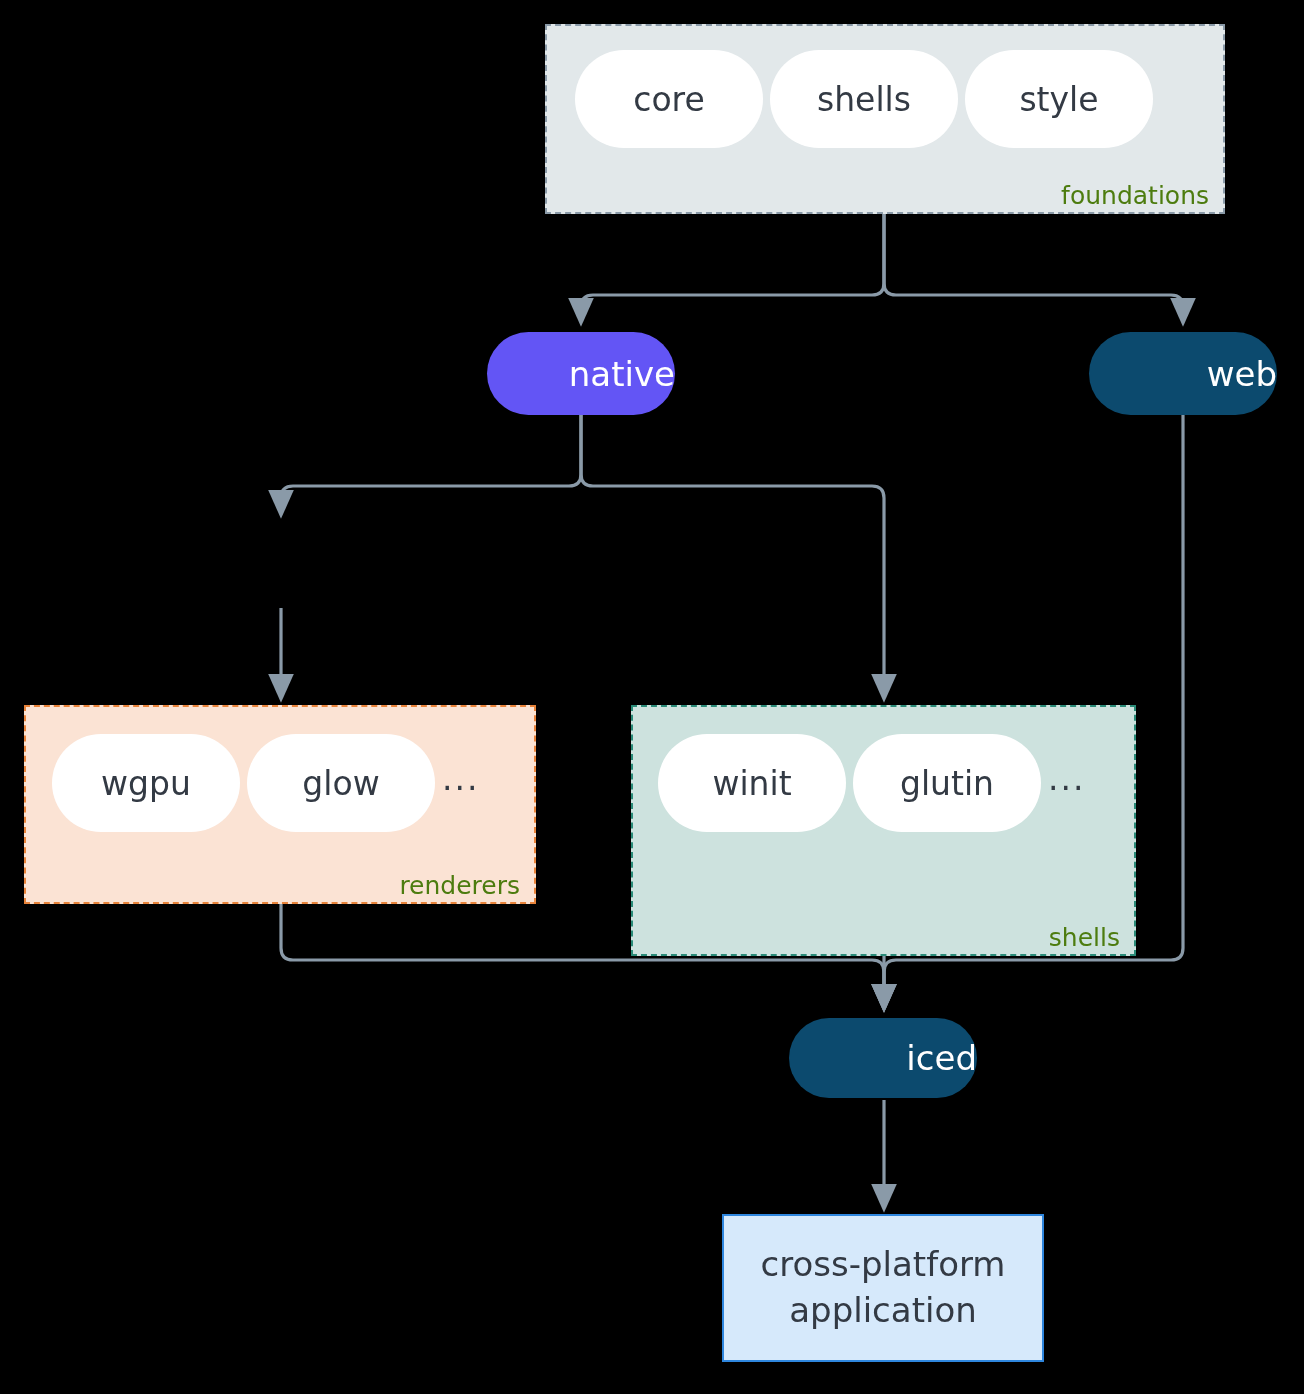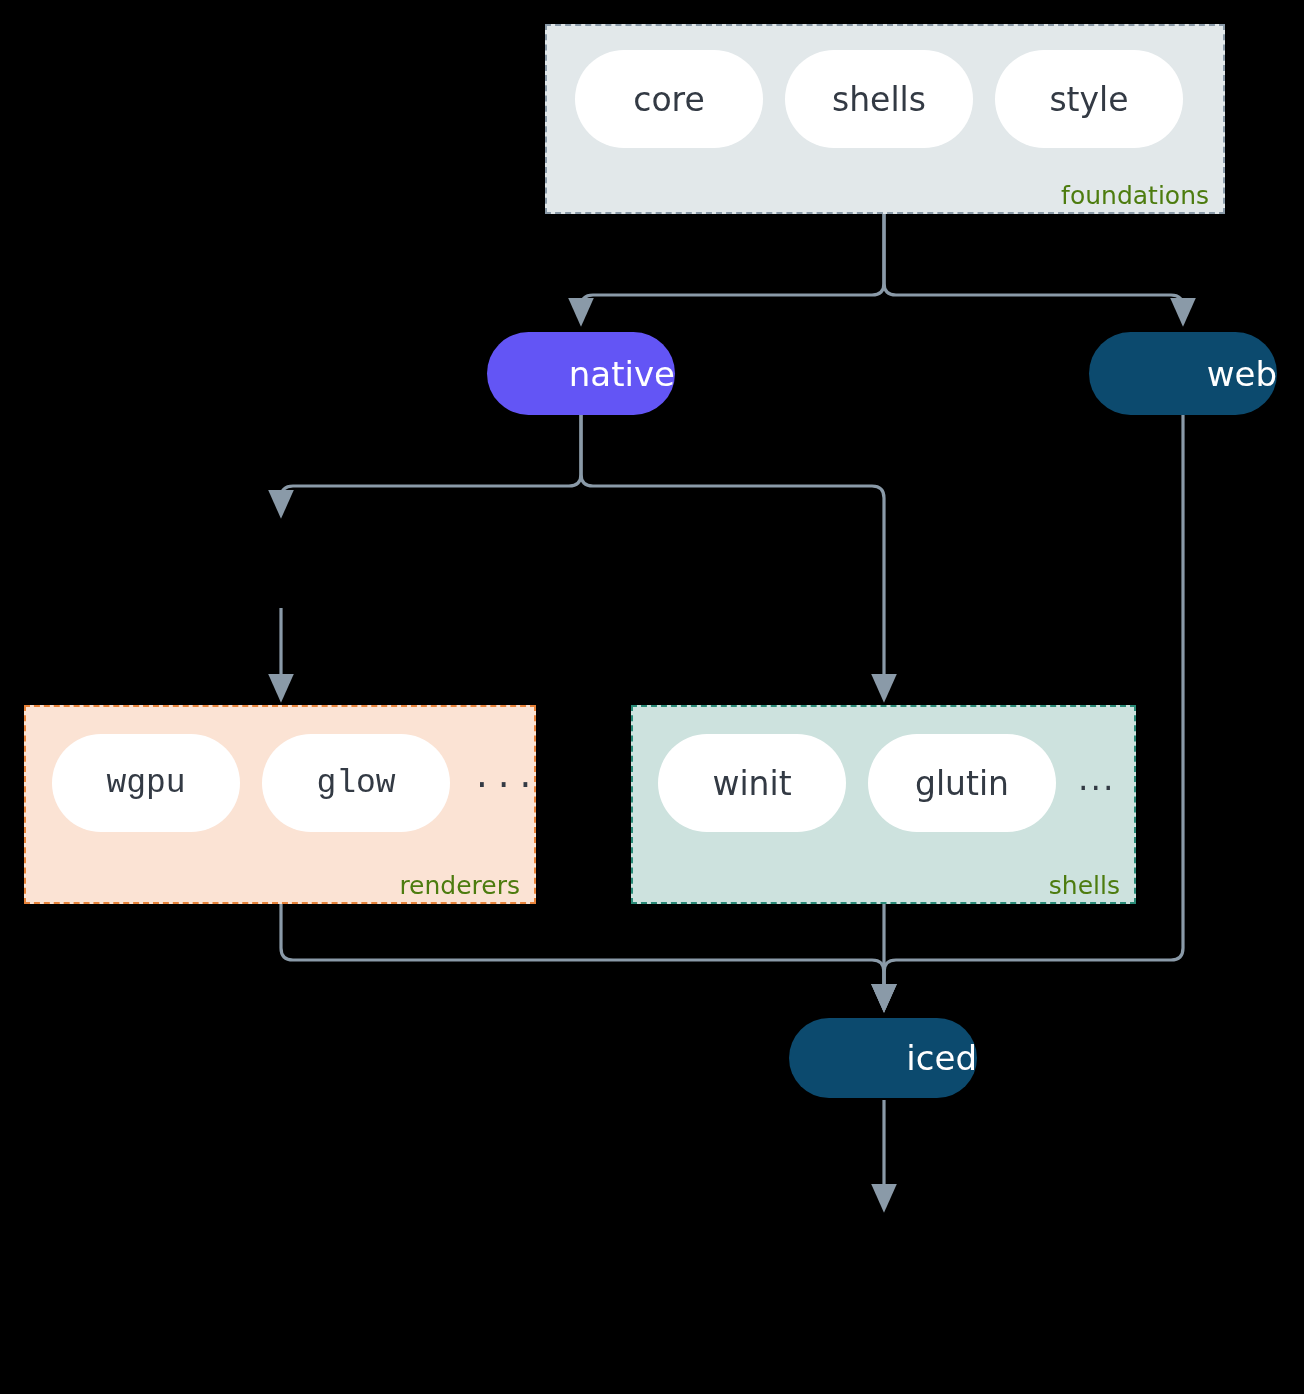--- a/index.html
+++ b/index.html
@@ -41,21 +41,21 @@
     color: #4d7c0f;
     white-space: nowrap;
     line-height: 1;
   }
   .group-items {
     position: absolute;
     left: 0;
     top: 0;
     display: flex;
     align-items: center;
-    gap: 22px;
+    gap: 7px;
     text-align: center;
   }
 
   
   .leaf {
     display: flex;
     align-items: center;
     justify-content: center;
     background: #ffffff;
     border-radius: 58px;
@@ -140,33 +140,33 @@
         <span>shells</span>
       </div>
       <div class="leaf">
         <span>style</span>
       </div>
     </div>
     <div class="group-label">foundations</div>
   </div>
 
   <div class="group" style="left:24px; top:705px; width:512px; height:199px; background:#fbe3d4; border-color:#e8833a;">
-    <div class="group-items" style="left:26px; top:27px;font-family:Liberation Mono, monospace;">
+    <div class="group-items" style="left:26px; top:27px;">
       <div class="leaf">
         <span>wgpu</span>
       </div>
       <div class="leaf">
         <span>glow</span>
       </div>
       <div class="ellipsis">...</div>
     </div>
     <div class="group-label">renderers</div>
   </div>
 
-  <div class="group" style="left:631px; top:705px; width:505px; height:199px; background:#cde2de; border-color:#2a8b78;">
+  <div class="group" style="left:631px; top:705px; width:505px; height:251px; background:#cde2de; border-color:#2a8b78;">
     <div class="group-items" style="left:25px; top:27px;">
       <div class="leaf">
         <span>winit</span>
       </div>
       <div class="leaf">
         <span>glutin</span>
       </div>
       <div class="ellipsis">...</div>
     </div>
     <div class="group-label">shells</div>
@@ -178,14 +178,18 @@
 
   <div class="node" style="left:1089px; top:332px; width:188px; height:83px; background:#0c4a6e;">
     <span>web</span>
   </div>
 
 
   <div class="node" style="left:789px; top:1018px; width:188px; height:80px; background:#0c4a6e;">
     <span>iced</span>
   </div>
 
+  <div class="rect-node" style="left:722px; top:1214px; width:322px; height:148px;">
+    <span>cross-platform</span>
+    <span>application</span>
+  </div>
 
 </div>
 
 </body></html>

